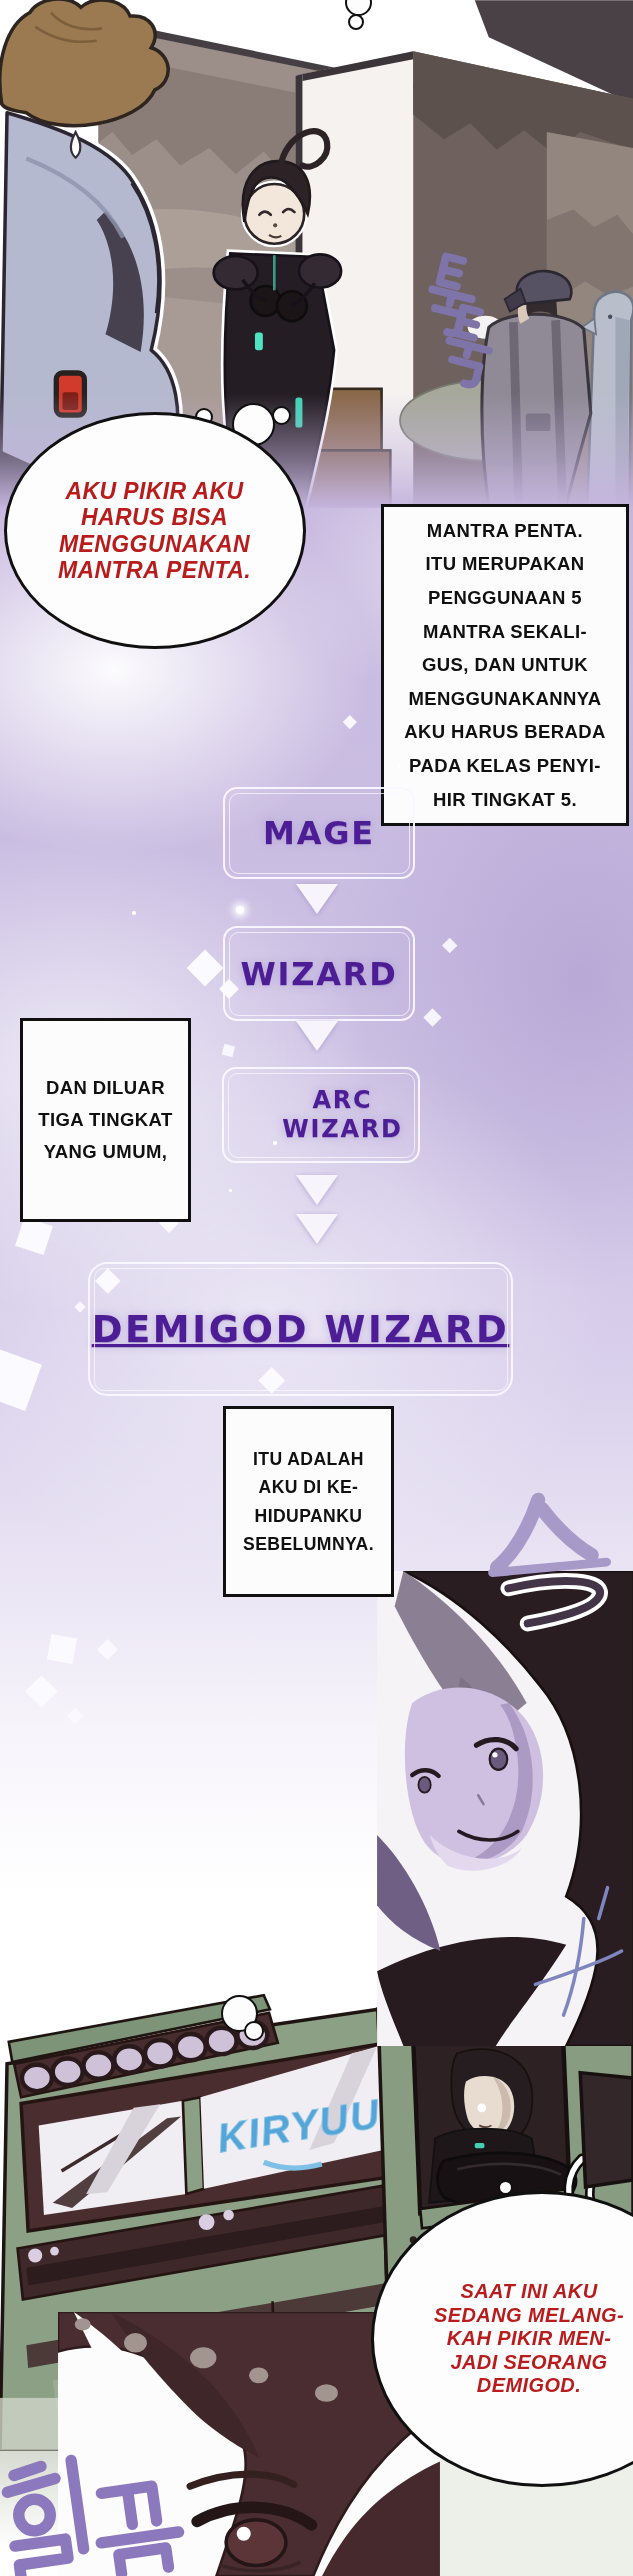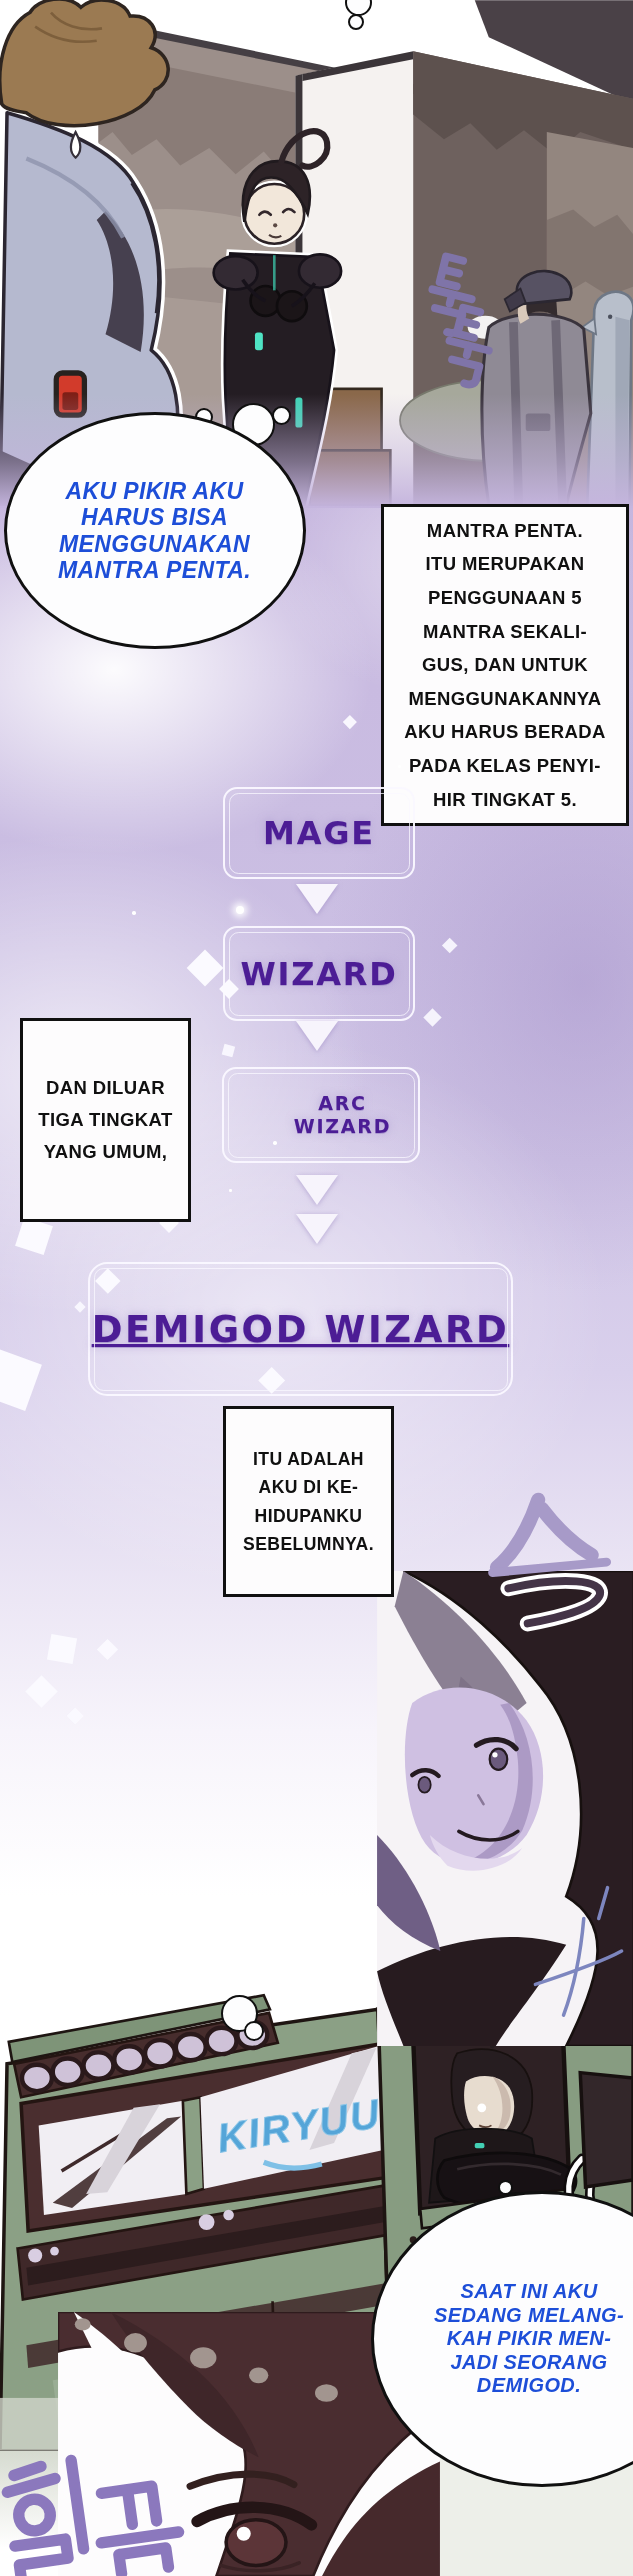--- a/index.html
+++ b/index.html
@@ -18,21 +18,21 @@
       linear-gradient(180deg,#c5b5de 0%,#c9bbe1 14%,#cbbfe3 32%,#d0c5e6 46%,#d9d0ec 60%,#e8e2f3 72%,#f7f4fb 84%,#ffffff 95%);}
   #scene-fade{left:0;top:394px;width:633px;height:114px;
     background:linear-gradient(180deg,rgba(197,181,222,0) 0%,rgba(197,181,222,.55) 60%,#c5b5de 100%);}
   #bottom-right-tint{left:377px;top:2365px;width:257px;height:211px;
     background:radial-gradient(ellipse 176px 106px at 85% 8%, #c6ccc0, rgba(238,240,234,0) 70%),#edefe9;}
   #bottom-left-tint{left:0;top:2437px;width:62px;height:139px;
     background:linear-gradient(180deg,#cfd5c9 0%,#e9ebe5 40%,#ffffff 80%);}
   
   .thought{border:3.5px solid #101010;background:#fdfdfe;border-radius:50%;
     display:flex;align-items:center;justify-content:center;text-align:center;}
-  .bub{font-weight:bold;font-style:italic;color:#1d4ed8;white-space:pre-line;letter-spacing:0.4px;}
+  .bub{font-weight:bold;font-style:italic;color:#b91c1c;white-space:pre-line;letter-spacing:0.4px;}
   .dot{background:#fdfdfe;border:2.6px solid #101010;border-radius:50%;}
   
   .panel-box{border:3.5px solid #101010;background:#fdfcfd;
     display:flex;align-items:center;justify-content:center;text-align:center;}
   .cap{font-weight:bold;color:#101010;white-space:pre-line;letter-spacing:0.4px;}
   
   .flowbox{border:2.2px solid rgba(250,248,255,.95);border-radius:14px;
     display:flex;align-items:center;justify-content:center;}
   .flowbox::before{content:"";position:absolute;inset:3.5px;border:1.3px solid rgba(250,248,255,.75);border-radius:9.7px;}
   .flowtext{font-family:"DejaVu Sans",sans-serif;font-weight:bold;color:#4c1d95;letter-spacing:1.8px;
@@ -162,21 +162,21 @@
 
   <div class="abs flowbox" style="left:223px;top:787px;width:188px;height:88px;">
     <div class="flowtext" style="font-size:32px;">MAGE</div>
   </div>
   <div class="abs arrow" style="left:296px;top:884px;"></div>
   <div class="abs flowbox" style="left:223px;top:926px;width:188px;height:91px;">
     <div class="flowtext" style="font-size:32px;">WIZARD</div>
   </div>
   <div class="abs arrow" style="left:296px;top:1021px;"></div>
   <div class="abs flowbox" style="left:222px;top:1067px;width:194px;height:92px;">
-    <div class="flowtext" style="font-size:19px;line-height:1.2;margin-left:43px;">ARC
+    <div class="flowtext" style="font-size:24px;line-height:1.2;margin-left:43px;">ARC
 WIZARD</div>
   </div>
   <div class="abs arrow" style="left:296px;top:1175px;"></div>
   <div class="abs arrow" style="left:296px;top:1214px;"></div>
   <div class="abs flowbox" style="left:88px;top:1262px;width:421px;height:130px;border-radius:19.4px;">
     <div class="flowtext" style="font-size:37px;letter-spacing:2.6px;text-decoration:underline;">DEMIGOD WIZARD</div>
   </div>
 
   <div class="abs confetti" style="left:192px;top:955px;width:26px;height:26px;transform:rotate(45deg);"></div>
   <div class="abs confetti" style="left:222px;top:982px;width:14px;height:14px;transform:rotate(45deg);"></div>

